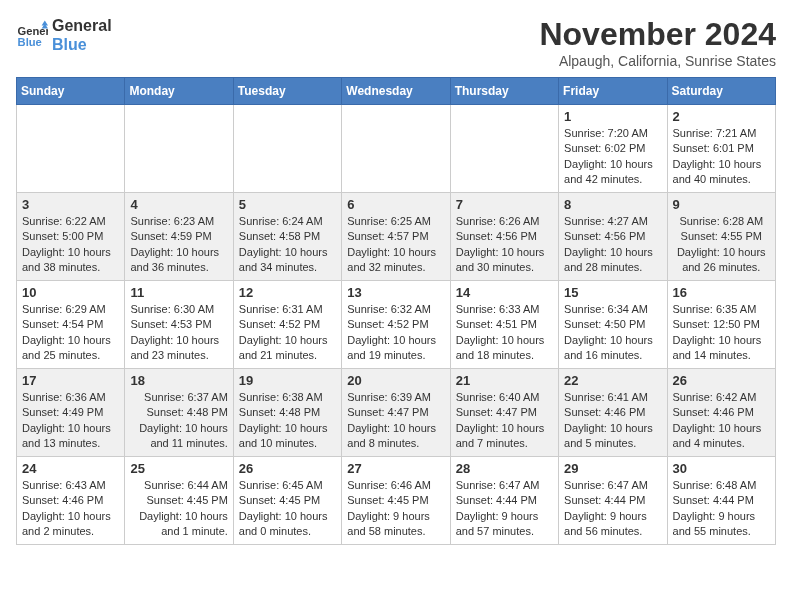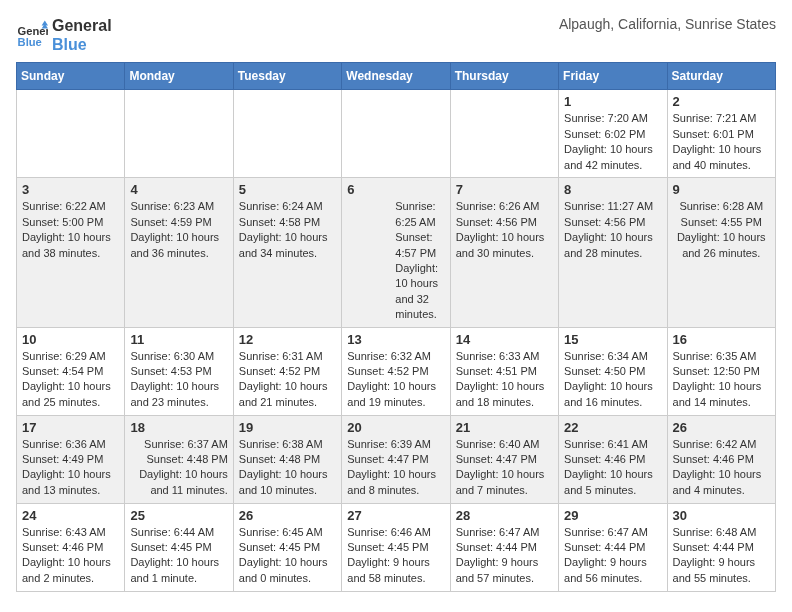--- a/index.html
+++ b/index.html
@@ -88,20 +88,21 @@
       <text x="2" y="34" font-size="14" font-weight="bold" fill="#4a90d9">Blue</text>
       <polygon points="32,8 40,8 36,2" fill="#4a90d9"></polygon>
       <polygon points="34,10 42,10 38,4" fill="#4a90d9" transform="translate(-2,2)"></polygon>
     </svg>
     <div style="line-height:1.2;">
       <div style="font-size:16px;font-weight:bold;color:#333;">General</div>
       <div style="font-size:16px;font-weight:bold;color:#4a90d9;">Blue</div>
     </div>
   </div>
   <div class="title-area">
+    <div class="month-title">November 2024</div>
     <div class="location">Alpaugh, California, Sunrise States</div>
   </div>
 </div>
 
 <table>
   <thead>
     <tr id="header-row">
     <th>Sunday</th>
         <th>Monday</th>
         <th>Tuesday</th>
@@ -150,35 +151,35 @@
         </td>
         <td>
           <span class="day-num">5</span>
           <div class="day-info" style="white-space: pre-line;">Sunrise: 6:24 AM
 Sunset: 4:58 PM
 Daylight: 10 hours
 and 34 minutes.</div>
         </td>
         <td>
           <span class="day-num">6</span>
-          <div class="day-info" style="white-space: pre-line; margin-left: 48px;">Sunrise: 6:25 AM
+          <div class="day-info" style="white-space: pre-line;">Sunrise: 6:25 AM
 Sunset: 4:57 PM
 Daylight: 10 hours
 and 32 minutes.</div>
         </td>
         <td>
           <span class="day-num">7</span>
           <div class="day-info" style="white-space: pre-line;">Sunrise: 6:26 AM
 Sunset: 4:56 PM
 Daylight: 10 hours
 and 30 minutes.</div>
         </td>
         <td>
           <span class="day-num">8</span>
-          <div class="day-info" style="white-space: pre-line;">Sunrise: 11:27 AM
+          <div class="day-info" style="white-space: pre-line;">Sunrise: 4:27 AM
 Sunset: 4:56 PM
 Daylight: 10 hours
 and 28 minutes.</div>
         </td>
         <td>
           <span class="day-num">9</span>
           <div class="day-info" style="white-space: pre-line; text-align: center;">Sunrise: 6:28 AM
 Sunset: 4:55 PM
 Daylight: 10 hours
 and 26 minutes.</div>
@@ -289,21 +290,21 @@
       <tr>
         <td>
           <span class="day-num">24</span>
           <div class="day-info" style="white-space: pre-line;">Sunrise: 6:43 AM
 Sunset: 4:46 PM
 Daylight: 10 hours
 and 2 minutes.</div>
         </td>
         <td>
           <span class="day-num">25</span>
-          <div class="day-info" style="white-space: pre-line;">Sunrise: 6:44 AM
+          <div class="day-info" style="white-space: pre-line; text-align: right;">Sunrise: 6:44 AM
 Sunset: 4:45 PM
 Daylight: 10 hours
 and 1 minute.</div>
         </td>
         <td>
           <span class="day-num">26</span>
           <div class="day-info" style="white-space: pre-line;">Sunrise: 6:45 AM
 Sunset: 4:45 PM
 Daylight: 10 hours
 and 0 minutes.</div>

